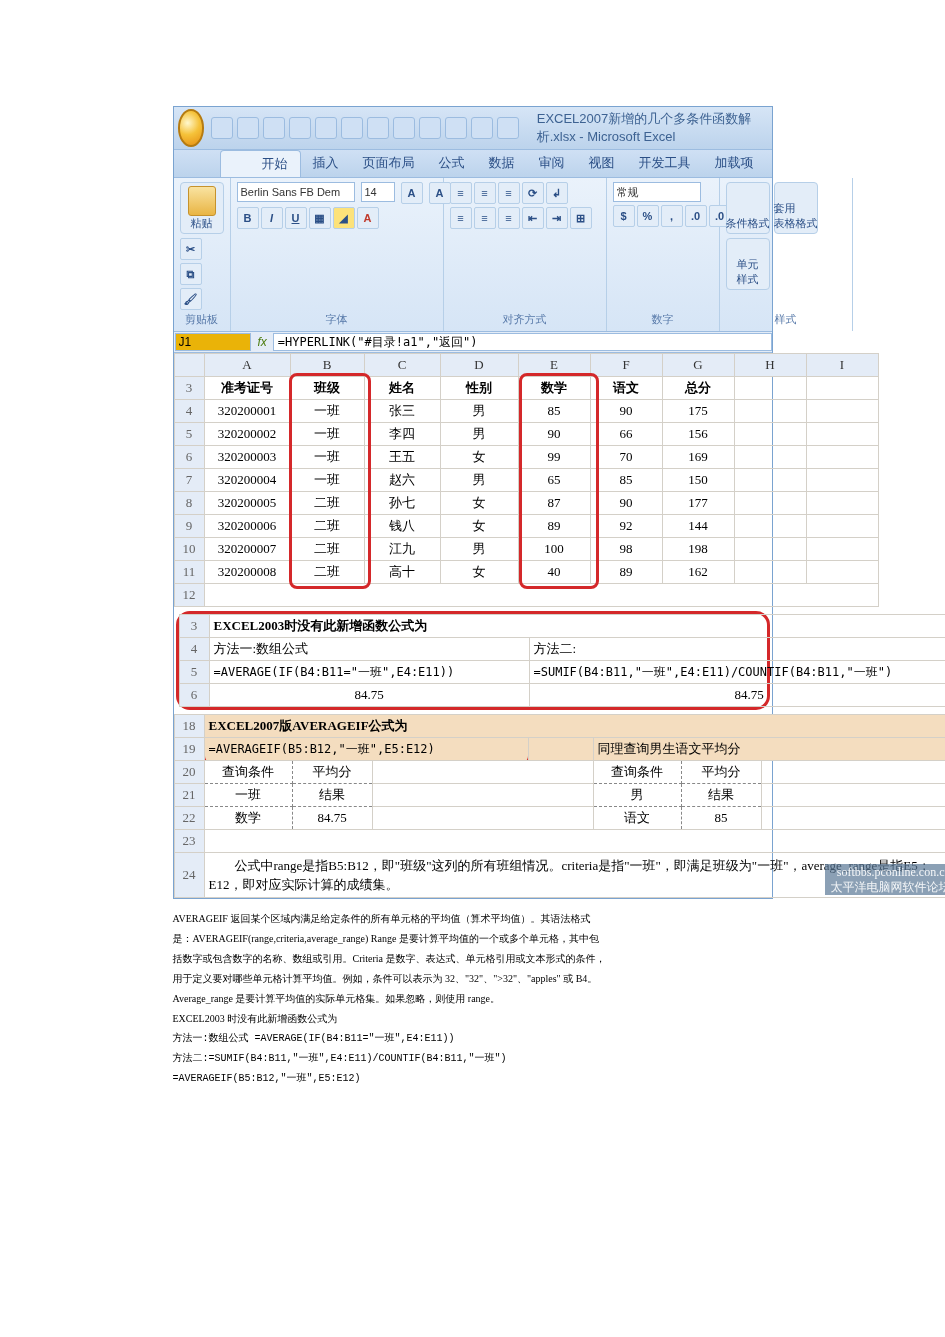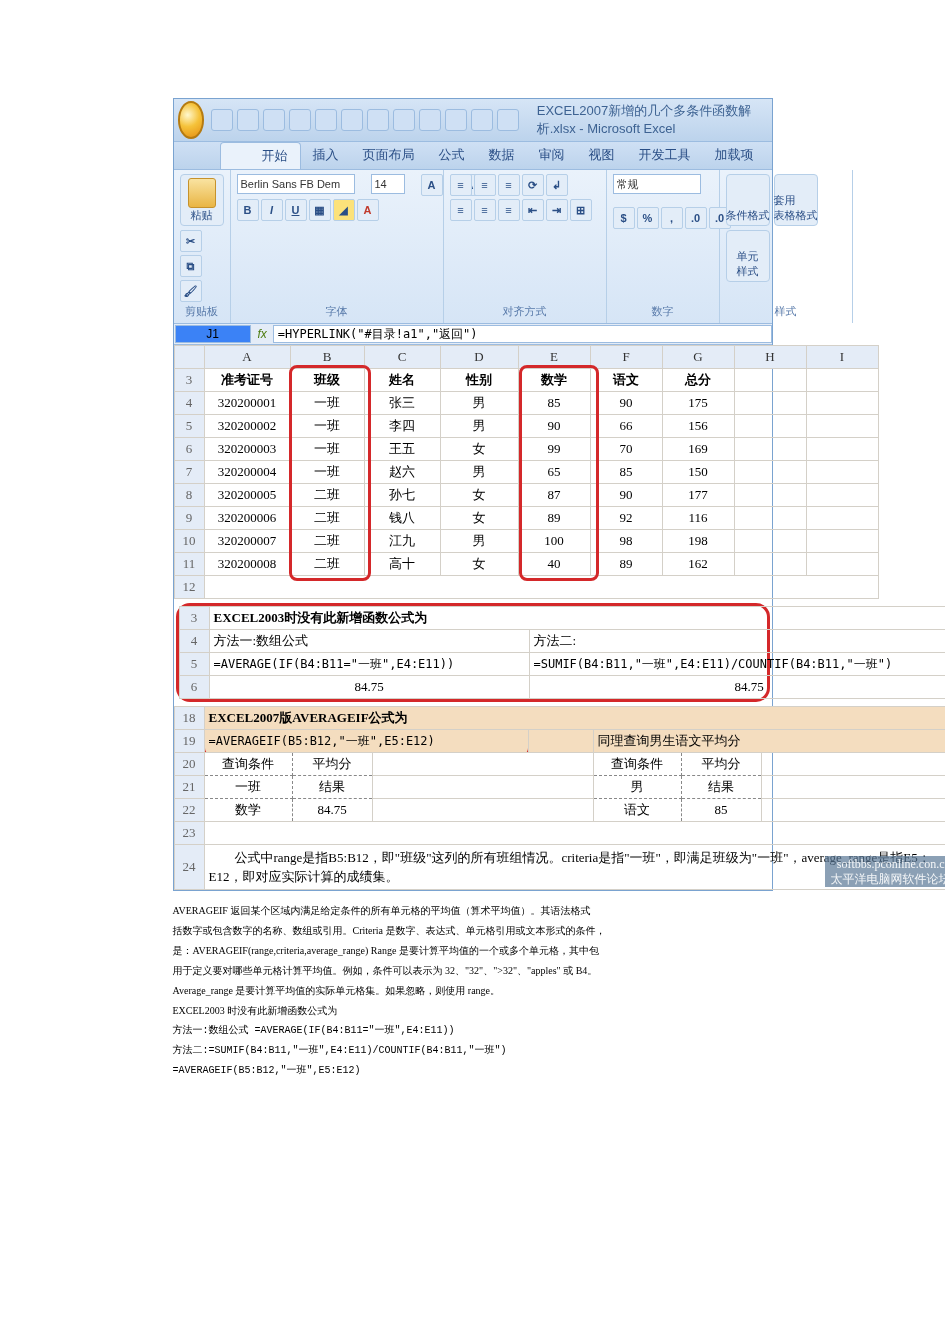--- a/index.html
+++ b/index.html
@@ -4,21 +4,21 @@
 <style>
 body {
   margin: 0;
   font-family: "SimSun", "Microsoft YaHei", sans-serif;
   background: #fff;
   font-size: 14px;
   color: #000;
 }
 .page {
   width: 750px;
-  margin: 0 auto;
+  margin: 8px auto;
   padding: 98px 0 40px 0;
 }
 .excel-window {
   border: 1px solid #7aa3d0;
   margin: 0 75px 10px 75px;
 }
 .titlebar {
   background: linear-gradient(#d6e5f6, #bcd3ec);
   display: flex;
   align-items: center;
@@ -102,22 +102,22 @@
   font-size: 11px; padding: 0 3px; color: #333;
 }
 .small-btn {
   width: 20px; height: 20px;
   background: #e3edf8; border: 1px solid #b6cfe8; border-radius: 2px;
   display:flex;align-items:center;justify-content:center;font-size:11px;
   font-weight:bold;color:#2b4f86;
 }
 .fmla-bar { display: flex; align-items: center; border-bottom: 1px solid #9cbce0; background: #e4ecf7; }
 .namebox {
-  width: 68px; border: 1px solid #9cbce0; background: #3b82f6; font-size: 12px;
-  padding: 1px 3px; margin: 1px; text-align: center;
+  width: 68px; border: 1px solid #9cbce0; background: #eab308; font-size: 12px;
+  padding: 1px 3px; margin: 1px;
 }
 .fx { padding: 0 6px; font-style: italic; color: #4d7c0f; font-size: 12px; }
 .formula-input { flex: 1; border: 1px solid #9cbce0; background: #fff; font-size: 12px; padding: 1px 4px; font-family: "Consolas", monospace; }
 .sheet {
   position: relative;
   font-family: "SimSun", serif;
   font-size: 13px;
 }
 .grid { border-collapse: collapse; width: 100%; table-layout: fixed; }
 .grid th, .grid td {
@@ -211,21 +211,21 @@
         <div style="display:flex;flex-direction:column;gap:3px">
           <div class="small-btn">✂</div>
           <div class="small-btn">⧉</div>
           <div class="small-btn">🖌</div>
         </div>
       </div>
       <div class="rgroup-label">剪贴板</div>
     </div>
     <div class="rgroup" style="min-width:200px">
       <div class="rgroup-body" style="flex-direction:column;gap:3px">
-        <div style="display:flex;gap:16px">
+        <div style="display:flex;gap:6px">
           <input class="font-input" style="width: 110px;" value="Berlin Sans FB Dem">
           <input class="font-input" style="width: 26px;" value="14">
           <div class="small-btn">A</div>
           <div class="small-btn">A</div>
         </div>
         <div style="display:flex;gap:2px">
           <div class="small-btn">B</div>
           <div class="small-btn">
                 <i>I</i>
               </div>
@@ -253,21 +253,21 @@
           <div class="small-btn">≡</div>
           <div class="small-btn">≡</div>
           <div class="small-btn">⇤</div>
           <div class="small-btn">⇥</div>
           <div class="small-btn">⊞</div>
         </div>
       </div>
       <div class="rgroup-label">对齐方式</div>
     </div>
     <div class="rgroup" style="min-width:100px">
-      <div class="rgroup-body" style="flex-direction:row;gap:13px">
+      <div class="rgroup-body" style="flex-direction:row;gap:3px">
         <input class="font-input" style="width: 80px;" value="常规">
         <div style="display:flex;gap:2px">
           <div class="small-btn">$</div>
           <div class="small-btn">%</div>
           <div class="small-btn">,</div>
           <div class="small-btn">.0</div>
           <div class="small-btn">.0</div>
         </div>
       </div>
       <div class="rgroup-label">数字</div>
@@ -393,21 +393,21 @@
               <td></td>
             </tr>
             <tr>
               <th class="rowh">9</th>
               <td>320200006</td>
               <td>二班</td>
               <td>钱八</td>
               <td>女</td>
               <td>89</td>
               <td>92</td>
-              <td>116</td>
+              <td>144</td>
               <td></td>
               <td></td>
             </tr>
             <tr>
               <th class="rowh">10</th>
               <td>320200007</td>
               <td>二班</td>
               <td>江九</td>
               <td>男</td>
               <td>100</td>
@@ -538,22 +538,22 @@
           </div>
         </td>
       </tr>
     </tbody>
         </table>
   </div>
 </div>
 
 <div class="doc-text">
   <p>AVERAGEIF 返回某个区域内满足给定条件的所有单元格的平均值（算术平均值）。其语法格式</p>
+  <p>是：AVERAGEIF(range,criteria,average_range) Range 是要计算平均值的一个或多个单元格，其中包</p>
   <p>括数字或包含数字的名称、数组或引用。Criteria  是数字、表达式、单元格引用或文本形式的条件，</p>
-  <p>是：AVERAGEIF(range,criteria,average_range) Range 是要计算平均值的一个或多个单元格，其中包</p>
   <p>用于定义要对哪些单元格计算平均值。例如，条件可以表示为 32、"32"、"&gt;32"、"apples" 或 B4。</p>
   <p>Average_range  是要计算平均值的实际单元格集。如果忽略，则使用 range。</p>
   <p>EXCEL2003 时没有此新增函数公式为</p>
   <p class="code">方法一:数组公式 =AVERAGE(IF(B4:B11="一班",E4:E11))</p>
   <p class="code">方法二:=SUMIF(B4:B11,"一班",E4:E11)/COUNTIF(B4:B11,"一班")</p>
   <p class="code">=AVERAGEIF(B5:B12,"一班",E5:E12)</p>
 </div>
 
 </div>
 

